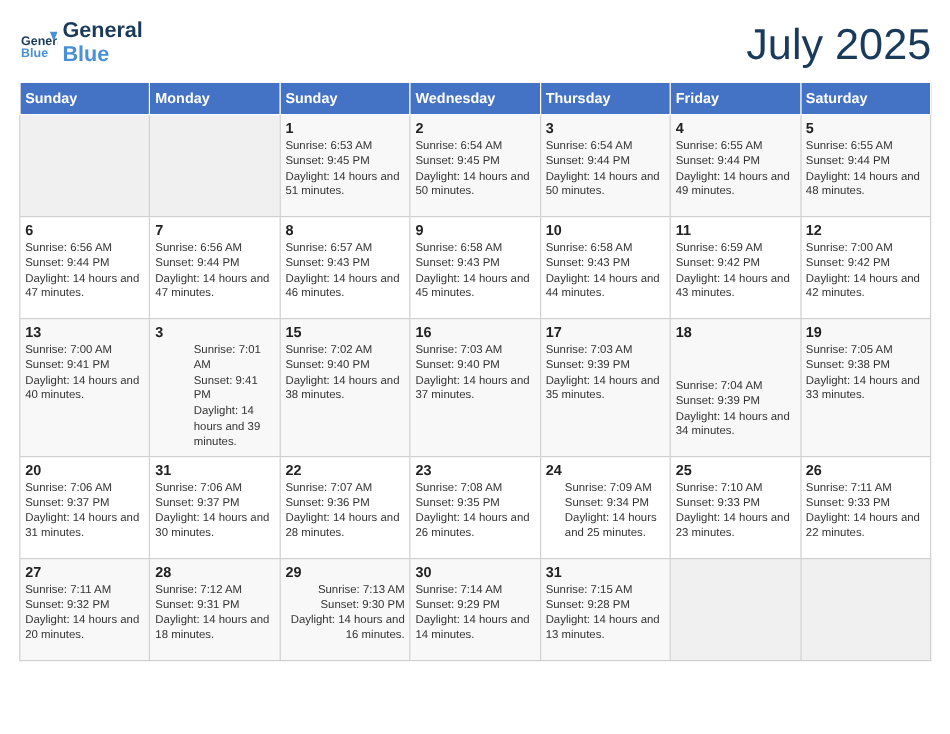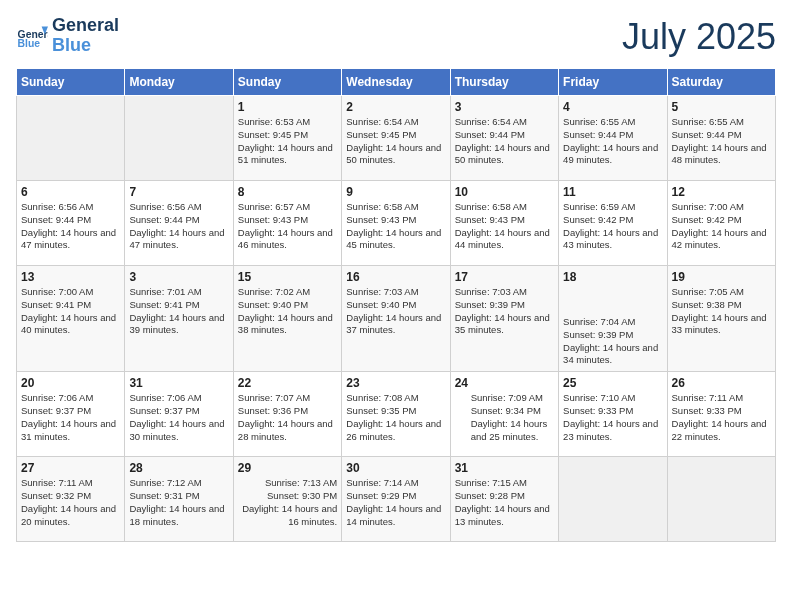--- a/index.html
+++ b/index.html
@@ -206,21 +206,21 @@
       </tr>
       <tr>
         <td>
           <div class="day-num">13</div>
           <div class="day-info" style="white-space: pre-line;">Sunrise: 7:00 AM
 Sunset: 9:41 PM
 Daylight: 14 hours and 40 minutes.</div>
         </td>
         <td>
           <div class="day-num">3</div>
-          <div class="day-info" style="white-space: pre-line;">Sunrise: 7:01 AM
+          <div class="day-info" style="white-space: pre-line; margin-left: 32px;">Sunrise: 7:01 AM
 Sunset: 9:41 PM
 Daylight: 14 hours and 39 minutes.</div>
         </td>
         <td>
           <div class="day-num">15</div>
           <div class="day-info" style="white-space: pre-line;">Sunrise: 7:02 AM
 Sunset: 9:40 PM
 Daylight: 14 hours and 38 minutes.</div>
         </td>
         <td>

